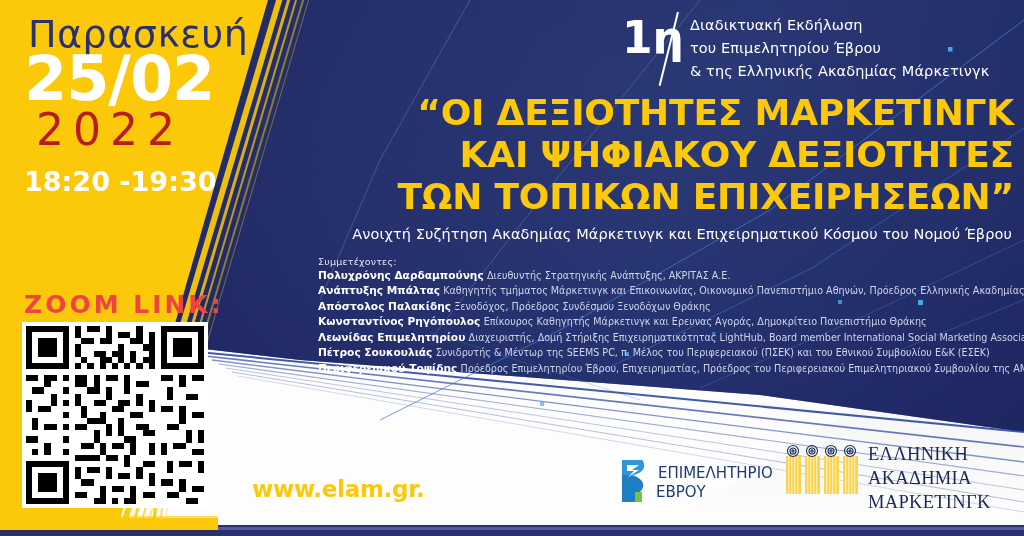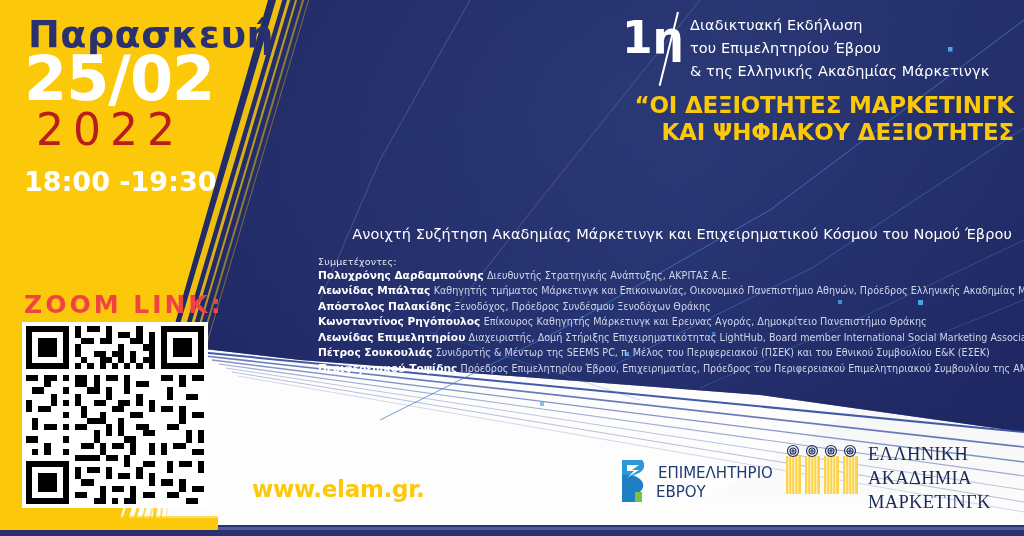--- a/index.html
+++ b/index.html
@@ -67,21 +67,21 @@
   
   .bar-navy { position:absolute; left:0; bottom:0; width:1024px; height:11px; background:#2a3170; }
   .bar-navy-lite { position:absolute; left:0; bottom:6px; width:1024px; height:3px; background:#5b63a6; opacity:.85; }
   .bar-yellow { position:absolute; left:0; bottom:6px; width:218px; height:12px; background:#fcc80a; }
   .bar-yellow2 { position:absolute; left:0; bottom:18px; width:218px; height:2px; background:#fcc80a; opacity:.6; }
 
   
   .left-col { position:absolute; left:0; top:0; width:270px; height:536px; }
   .day {
     position:absolute; left:28px; top:12px; width:230px;
-    font-size:38px; font-weight:700; color:#2a3170; letter-spacing:.5px;
+    font-size:38px; font-weight:400; color:#2a3170; letter-spacing:.5px;
     font-family:"DejaVu Sans", sans-serif;
   }
   .date {
     position:absolute; left:24px; top:48px; width:240px;
     font-size:62px; font-weight:bold; color:#ffffff; letter-spacing:-1px; line-height:1;
   }
   .year {
     position:absolute; left:36px; top:108px; width:240px;
     font-size:44px; font-weight:400; color:#b91c1c; letter-spacing:9px; line-height:1;
   }
@@ -110,21 +110,21 @@
     background:#ffffff; transform:rotate(14deg); transform-origin:top center;
   }
   .hdr-lines {
     position:absolute; left:68px; top:2px; width:340px;
     color:#ffffff; font-size:14.5px; line-height:1.58; letter-spacing:.1px;
   }
 
   
   .title {
     position:absolute; left:300px; top:92px; width:714px;
-    color:#fcc80a; font-weight:bold; font-size:23px; line-height:1.16;
+    color:#fcc80a; font-weight:bold; font-size:36px; line-height:1.16;
     text-align:right; letter-spacing:-.2px;
   }
   .title .ln { display:block; white-space:nowrap; }
   .subtitle {
     position:absolute; left:300px; top:226px; width:712px;
     color:#ffffff; font-size:14.5px; text-align:right; letter-spacing:.1px;
   }
 
   
   .parts { position:absolute; left:318px; top:256px; width:700px; }
@@ -216,21 +216,21 @@
   <div class="stripe s5"></div>
   <div class="ystripe y1"></div>
   <div class="ystripe y2"></div>
   <div class="ystripe y3"></div>
   <div class="nstripe"></div>
 
   <div class="left-col">
     <div class="day">Παρασκευή</div>
     <div class="date">25/02</div>
     <div class="year">2022</div>
-    <div class="time">18:00 -19:30</div>
+    <div class="time">18:20 -19:30</div>
 
     <div class="zoomlink">ZOOM LINK:</div>
 
     <div class="qr-wrap">
       <svg width="178" height="178" viewBox="0 0 29 29" shape-rendering="crispEdges">
         <rect width="29" height="29" fill="#ffffff"></rect>
         <g fill="#000000">
 
           <rect x="0" y="0" width="7" height="1"></rect>
             <rect x="0" y="6" width="7" height="1"></rect>
@@ -380,32 +380,33 @@
     <div class="hdr-lines">
       <div>Διαδικτυακή Εκδήλωση</div>
       <div>του Επιμελητηρίου Έβρου</div>
       <div>&amp; της Ελληνικής Ακαδημίας Μάρκετινγκ</div>
     </div>
   </div>
 
   <div class="title">
     <span class="ln">“ΟΙ ΔΕΞΙΟΤΗΤΕΣ ΜΑΡΚΕΤΙΝΓΚ</span>
     <span class="ln">ΚΑΙ ΨΗΦΙΑΚΟΥ ΔΕΞΙΟΤΗΤΕΣ</span>
+    <span class="ln">ΤΩΝ ΤΟΠΙΚΩΝ ΕΠΙΧΕΙΡΗΣΕΩΝ”</span>
   </div>
   <div class="subtitle">Ανοιχτή Συζήτηση Ακαδημίας Μάρκετινγκ και Επιχειρηματικού Κόσμου του Νομού Έβρου</div>
 
   <div class="parts">
     <div class="parts-head">Συμμετέχοντες:</div>
 
     <div class="p-row">
       <span class="p-name">Πολυχρόνης Δαρδαμπούνης</span>
       <span class="p-role">Διευθυντής Στρατηγικής Ανάπτυξης, ΑΚΡΙΤΑΣ Α.Ε.</span>
     </div>
     <div class="p-row">
-      <span class="p-name">Λεωνίδας Μπάλτας</span>
+      <span class="p-name">Ανάπτυξης Μπάλτας</span>
       <span class="p-role">Καθηγητής τμήματος Μάρκετινγκ και Επικοινωνίας, Οικονομικό Πανεπιστήμιο Αθηνών, Πρόεδρος Ελληνικής Ακαδημίας Μάρκετινγκ</span>
     </div>
     <div class="p-row">
       <span class="p-name">Απόστολος Παλακίδης</span>
       <span class="p-role">Ξενοδόχος, Πρόεδρος Συνδέσμου Ξενοδόχων Θράκης</span>
     </div>
     <div class="p-row">
       <span class="p-name">Κωνσταντίνος Ρηγόπουλος</span>
       <span class="p-role">Επίκουρος Καθηγητής Μάρκετινγκ και Ερευνας Αγοράς, Δημοκρίτειο Πανεπιστήμιο Θράκης</span>
     </div>

